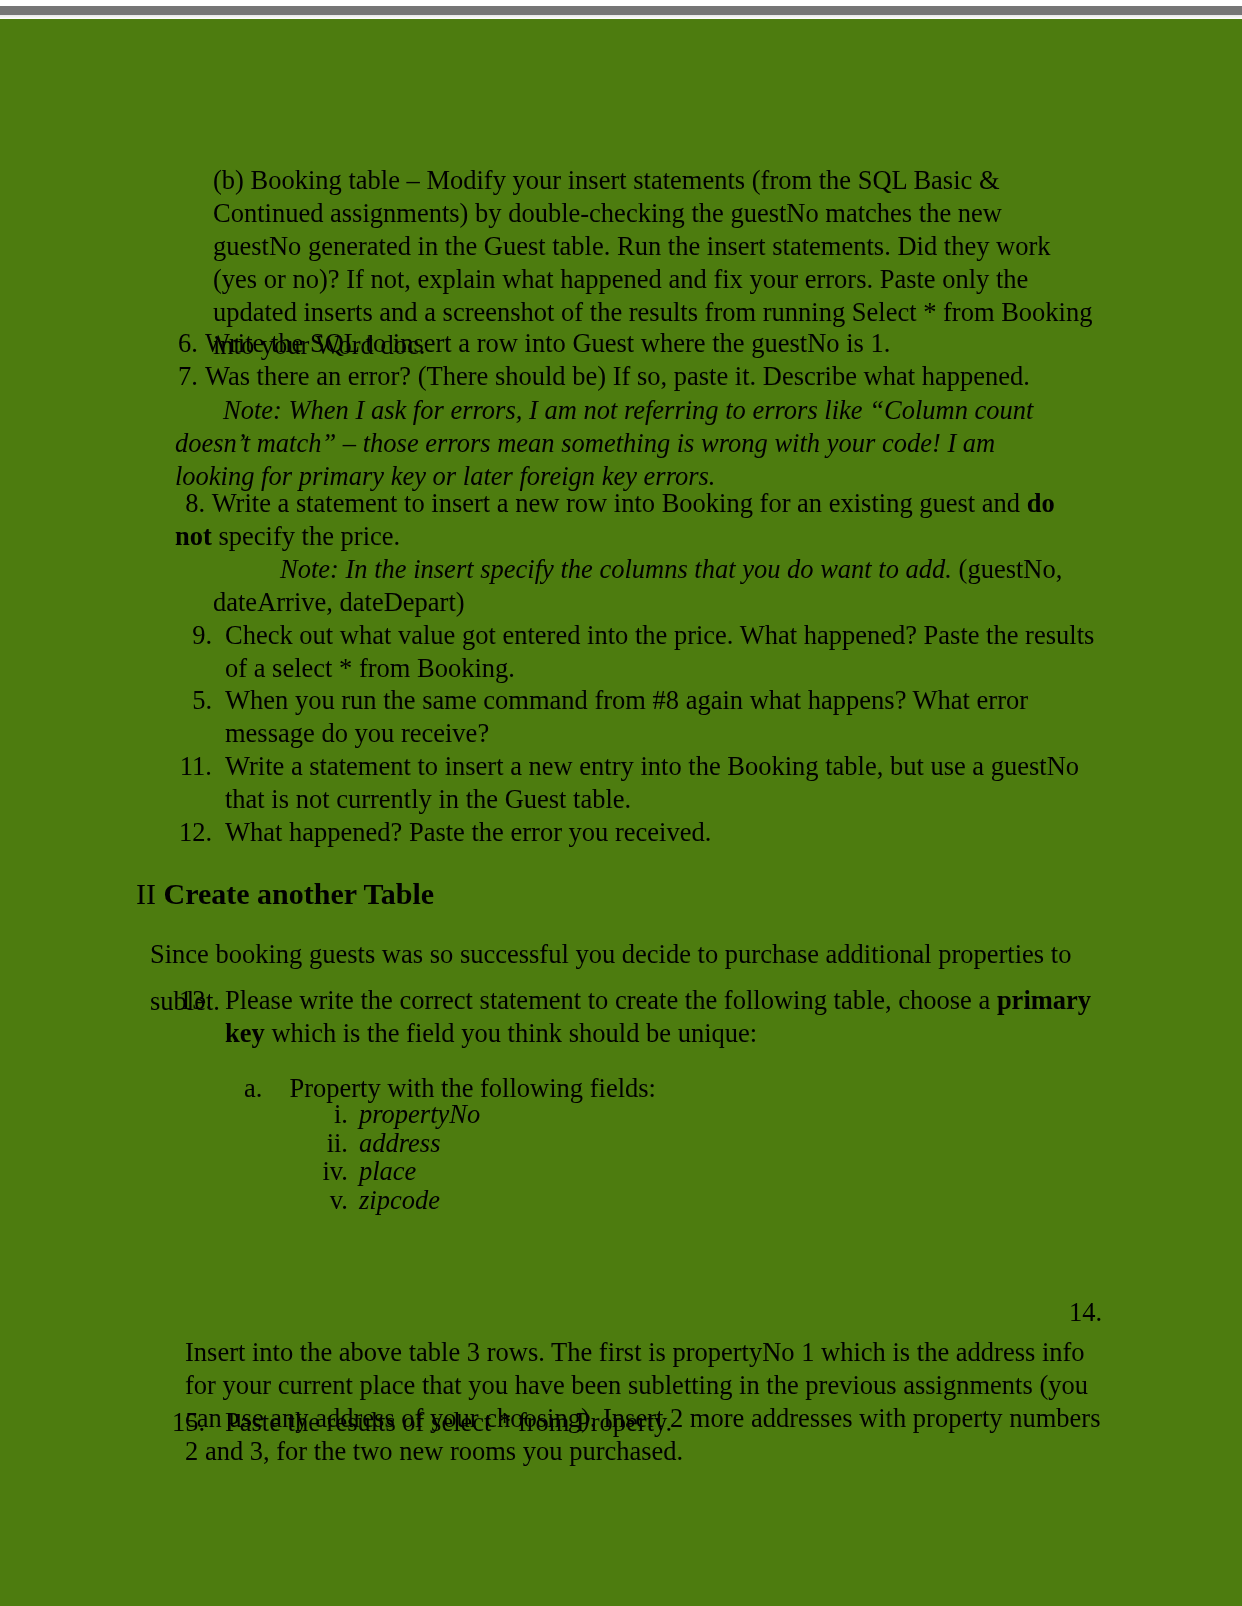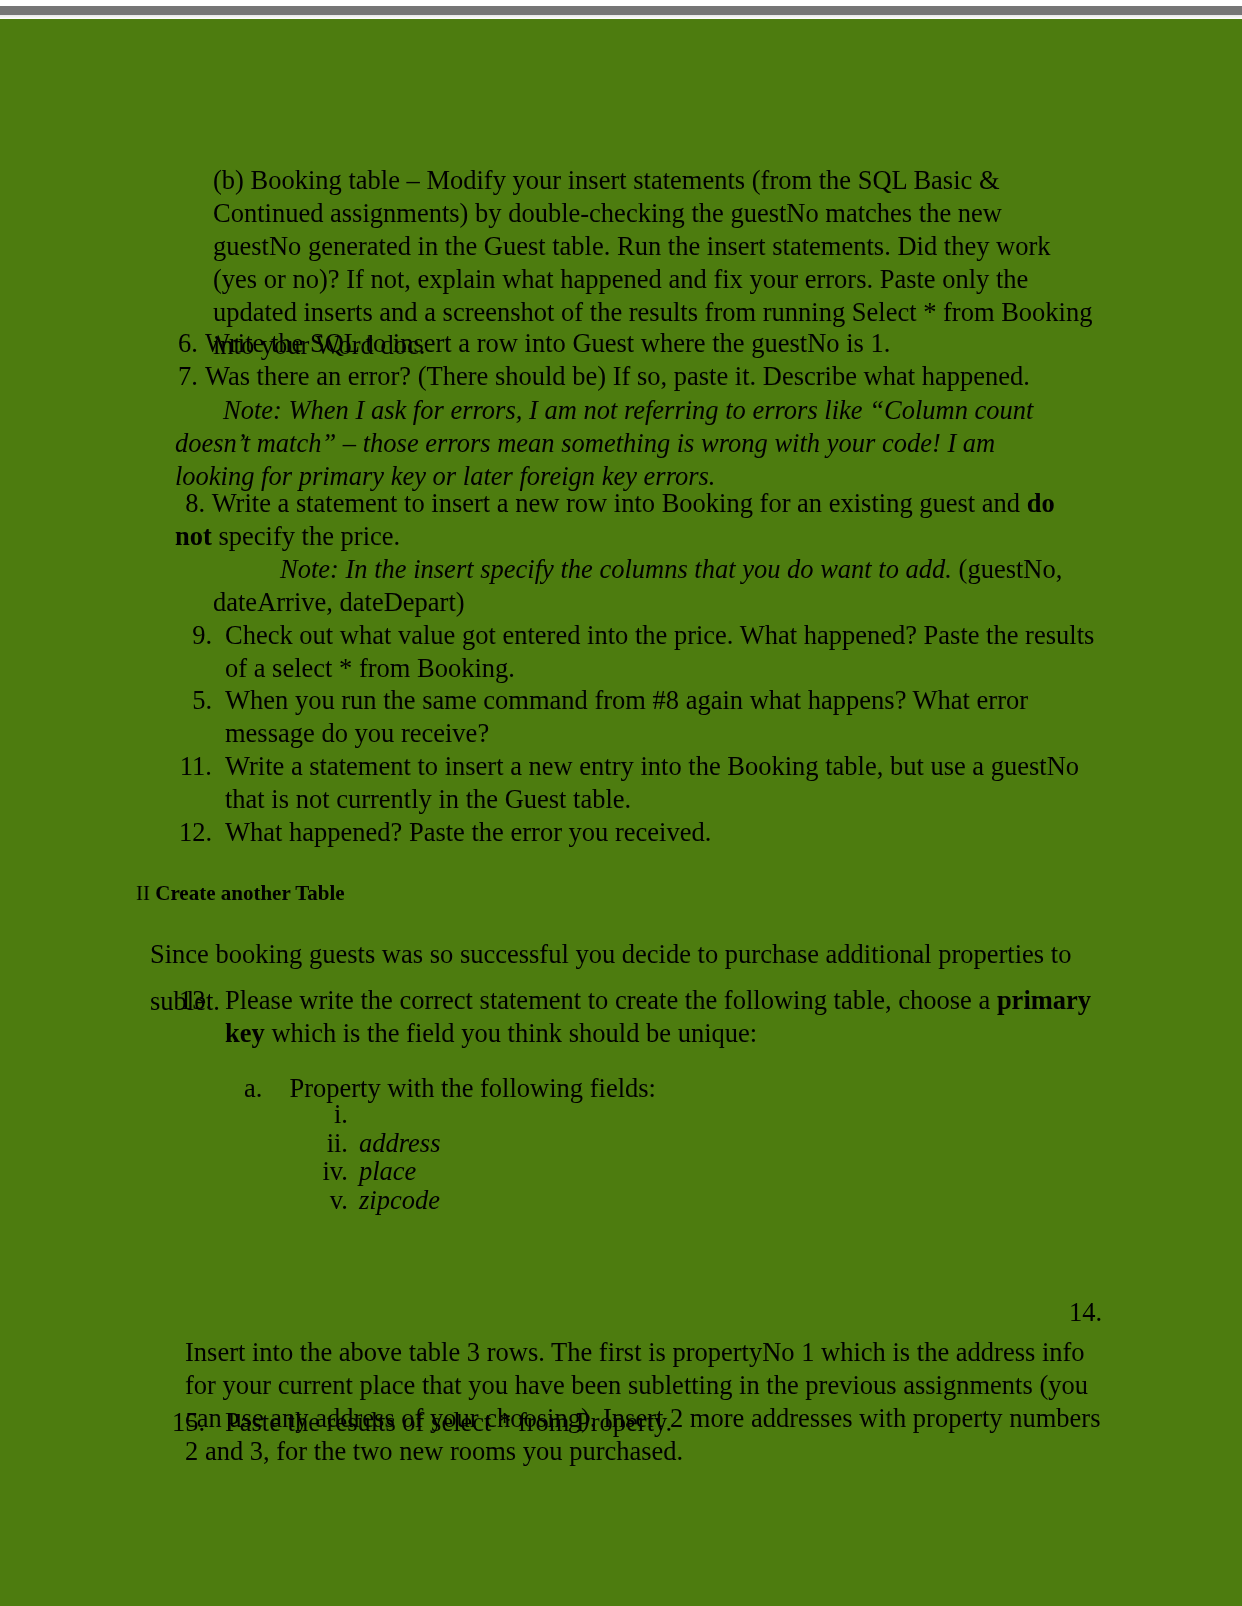--- a/index.html
+++ b/index.html
@@ -112,21 +112,21 @@
   .item-num .body {
     flex: 1 1 auto;
     padding-left: 13px;
   }
 
   
   .section-head {
     position: absolute;
     left: 136px;
     top: 871px;
-    font-size: 21px;
+    font-size: 30px;
     line-height: 33px;
   }
   .section-lead {
     position: absolute;
     left: 150px;
     top: 925px;
     width: 960px;
     font-size: 26.5px;
     line-height: 47px;
   }
@@ -250,20 +250,21 @@
     </div>
 
     <div class="sub-a para">
       <span class="marker">a.</span>
       <span class="body">Property with the following fields:</span>
     </div>
 
     <div class="roman-list">
       <div class="roman-row">
         <span class="rnum">i.</span>
+        <span class="rname">propertyNo</span>
       </div>
       <div class="roman-row">
         <span class="rnum">ii.</span>
         <span class="rname">address</span>
       </div>
       <div class="roman-row">
         <span class="rnum">iv.</span>
         <span class="rname">place</span>
       </div>
       <div class="roman-row">

